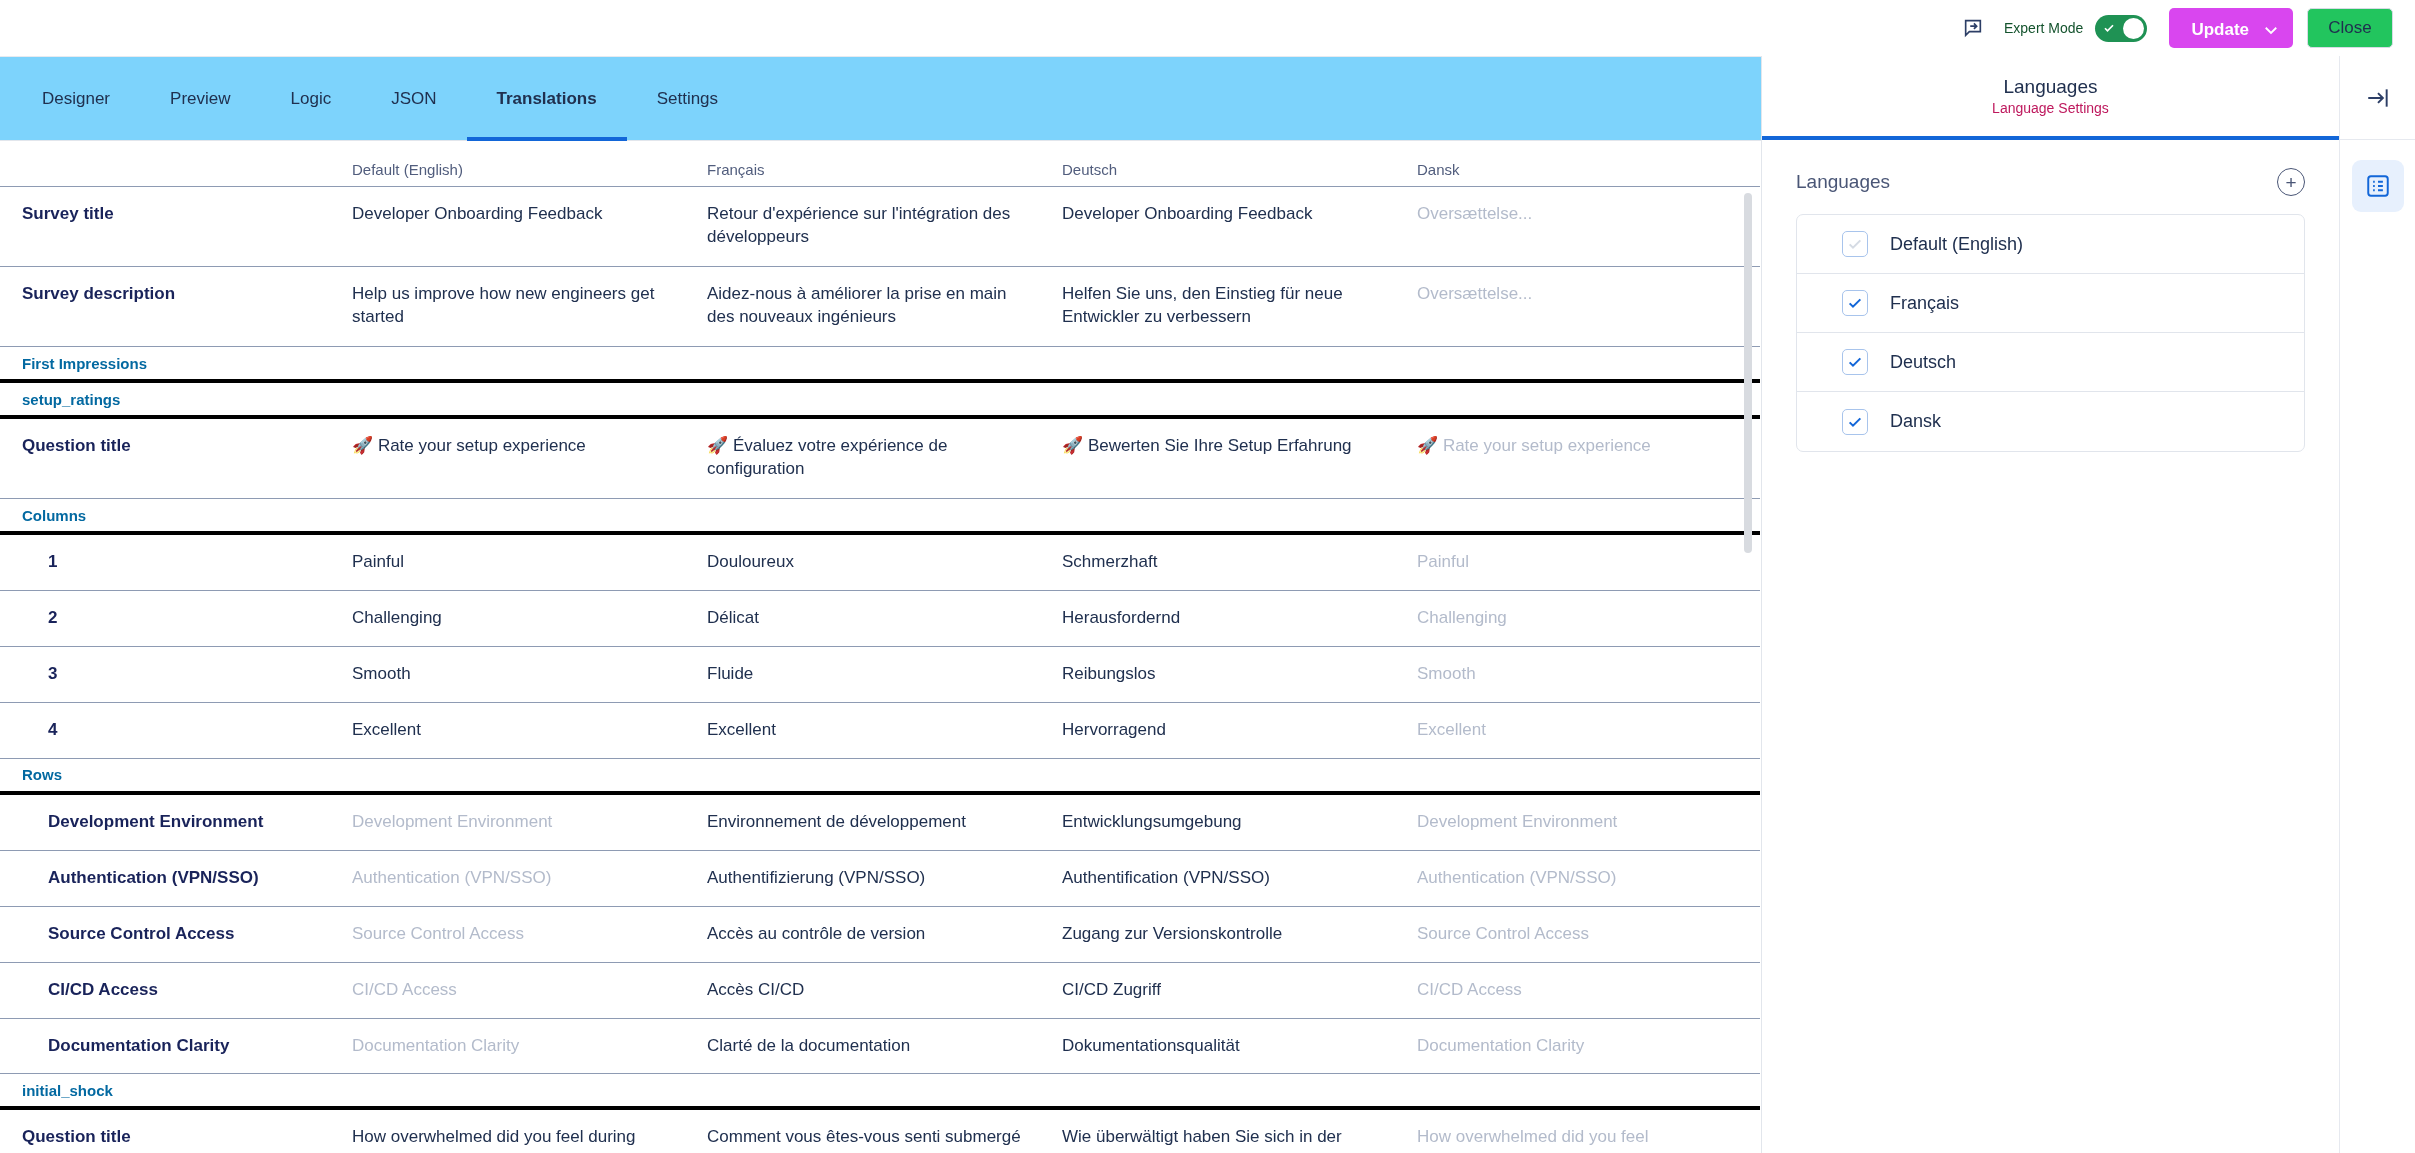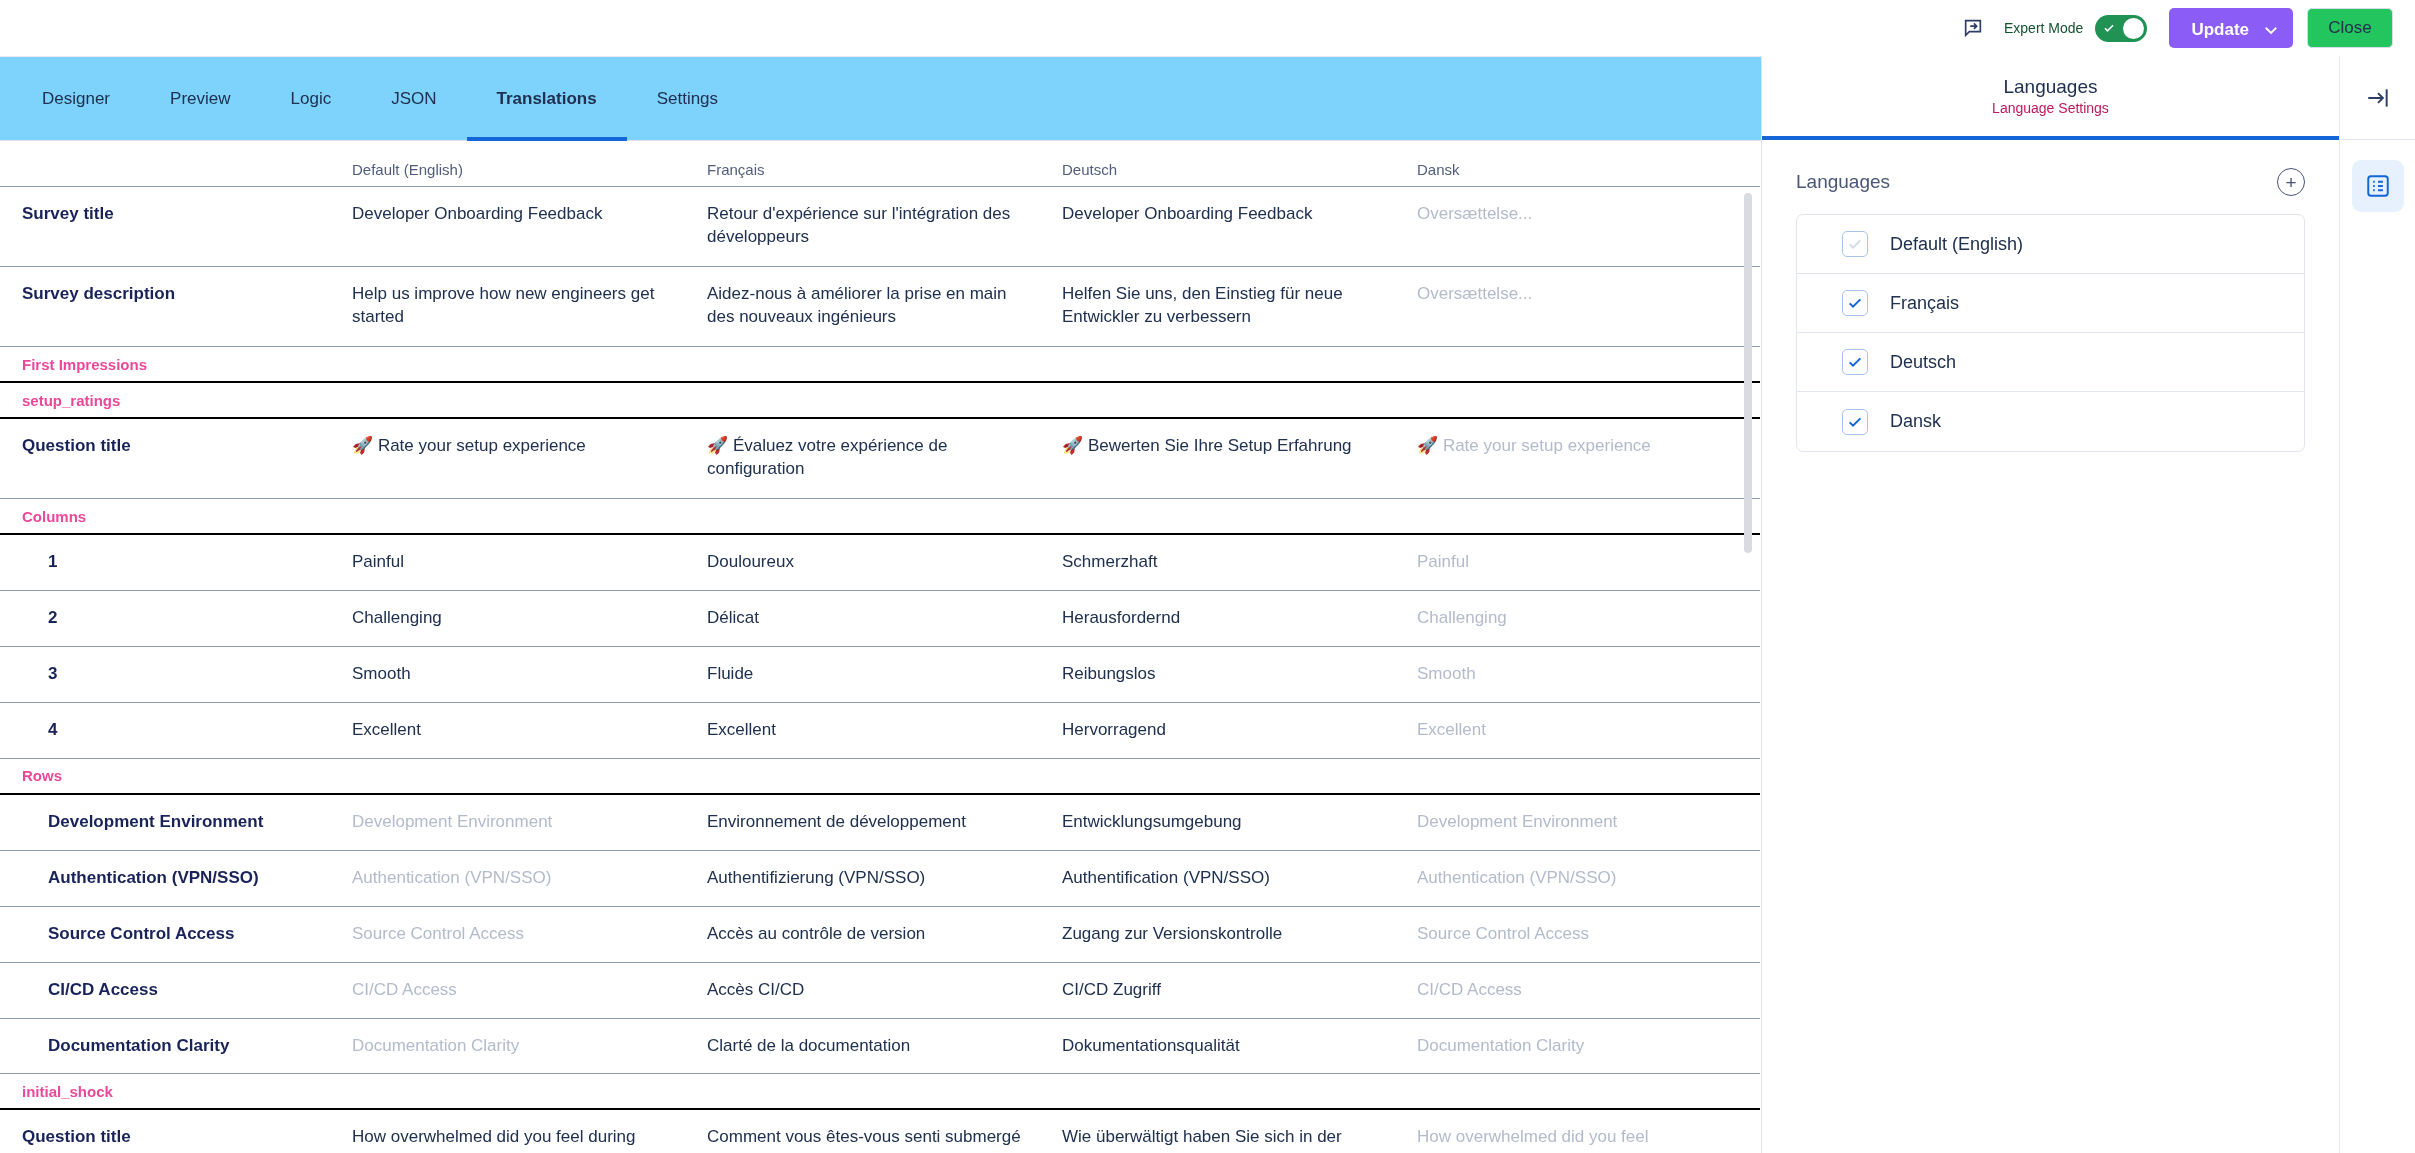--- a/index.html
+++ b/index.html
@@ -36,21 +36,21 @@
   .toggle .knob {
     position: absolute; right: 3px; top: 3px;
     width: 21px; height: 21px; border-radius: 50%;
     background: #ffffff;
   }
   .toggle .chk {
     position: absolute; left: 8px; top: 50%; transform: translateY(-50%);
     width: 12px; height: 12px;
   }
   .update-btn {
-    height: 40px; background: #8b5cf6; border-radius: 5px;
+    height: 40px; background: #d946ef; border-radius: 5px;
     display: flex; align-items: center;
     color: #fff; font-size: 17px; font-weight: 600;
     padding: 4px 0 0 22px; cursor: pointer; margin-right: 14px;
   }
   .update-btn .caret {
     width: 44px; height: 40px; display: flex; align-items: center; justify-content: center;
   }
   .close-btn {
     height: 40px; min-width: 86px; border: 1px solid #d6dbe4; border-radius: 5px;
     background: #22c55e; color: #20304f; font-size: 17px;
@@ -169,22 +169,22 @@
   .trow.tall { min-height: 80px; }
   .trow .cell { padding: 16px 28px 16px 0; font-size: 17px; line-height: 1.35; }
   .cell.label { width: 352px; flex: none; font-weight: 700; color: #19235a; padding-left: 22px; }
   .cell.label.ind1 { padding-left: 48px; }
   .cell.val { width: 355px; flex: none; color: #20304f; }
   .cell.val.last { width: 360px; }
   .cell.val.ph { color: #b3bbcb; }
 
   .grouprow {
     display: flex; align-items: center; height: 36px;
-    border-bottom: 2px solid #000000;
-    font-size: 15px; color: #ec4899; font-weight: 600;
+    border-bottom: 4px solid #000000;
+    font-size: 15px; color: #0369a1; font-weight: 600;
     padding-left: 22px;
   }
 
   .scroll-track {
     position: absolute; right: 8px; top: 52px;
     width: 8px; height: 360px; border-radius: 5px; background: #d8dbe0;
     cursor: pointer;
   }
 </style>
 </head>

